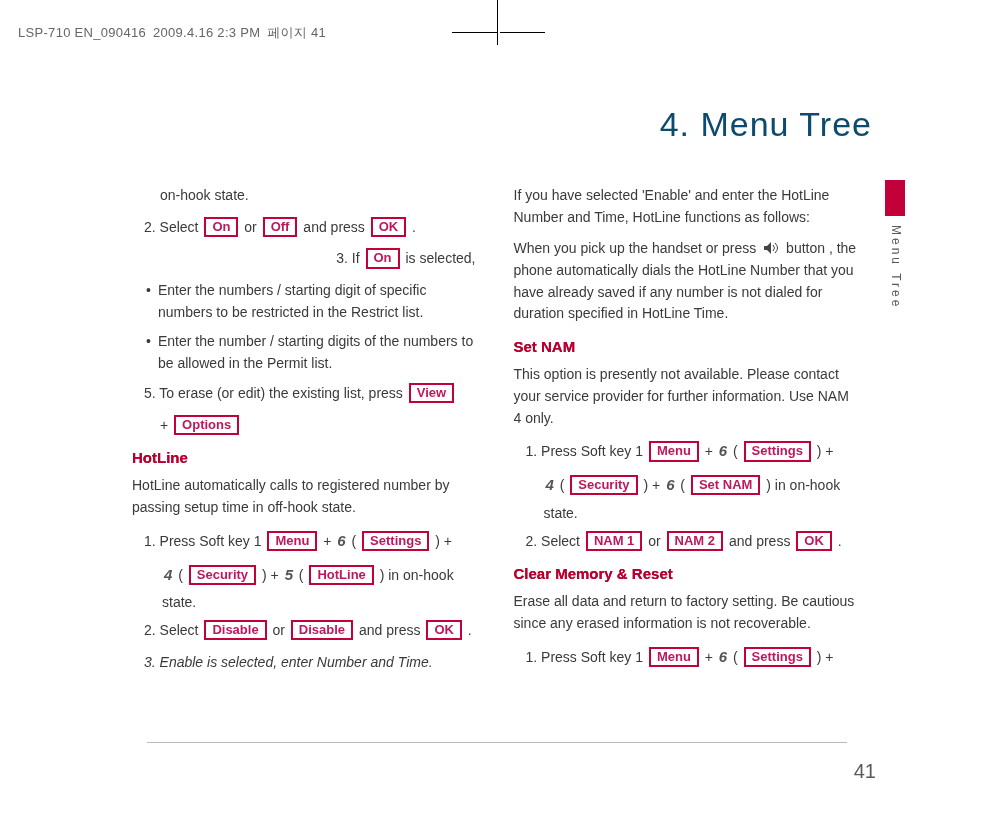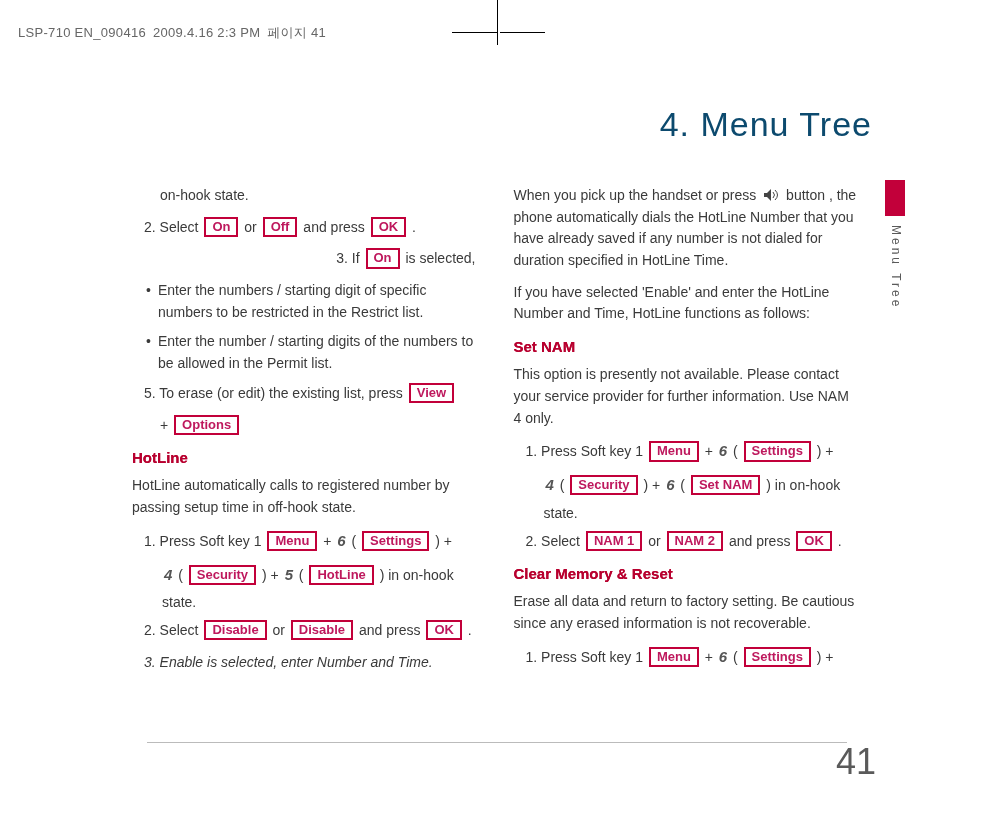--- a/index.html
+++ b/index.html
@@ -91,21 +91,21 @@
     display:inline-block;
     width:16px; height:12px;
     vertical-align:-1px;
     margin:0 3px;
   }
   .speaker-icon svg { width:100%; height:100%; }
   .page-num {
     position:absolute;
     right:126px;
     bottom:50px;
-    font-size:36px;
+    font-size:20px;
     color:#5a5a5a;
   }
   .page-rule {
     position:absolute;
     right:125px;
     bottom:90px;
     width:28px;
     height:1px;
     background:#777;
   }
@@ -205,34 +205,34 @@
       <span class="btn">Disable</span>
       <span> and press </span>
       <span class="btn">OK</span>
       <span> .</span>
     </div>
 
     <div class="para" style="padding-left:12px;font-style:italic;">3. Enable is selected, enter Number and Time.</div>
   </div>
 
   <div class="col">
+    <div class="para">If you have selected 'Enable' and enter the HotLine Number and Time, HotLine functions as follows:</div>
+
     <div class="para">
       <span>When you pick up the handset or press </span>
       <span class="speaker-icon">
         <svg viewBox="0 0 16 12">
             <path d="M1 4h3l4-4v12l-4-4H1z" fill="#444"></path>
             <path d="M10 3q3 3 0 6" fill="none" stroke="#444" stroke-width="1"></path>
             <path d="M12 1q5 5 0 10" fill="none" stroke="#444" stroke-width="1"></path>
           </svg>
       </span>
       <span> button , the phone automatically dials the HotLine Number that you have already saved if any number is not dialed for duration specified in HotLine Time.</span>
     </div>
 
-    <div class="para">If you have selected 'Enable' and enter the HotLine Number and Time, HotLine functions as follows:</div>
-
     <div class="section-title">Set NAM</div>
     <div class="para">This option is presently not available. Please contact your service provider for further information. Use NAM 4 only.</div>
 
     <div class="para" style="padding-left:12px;">
       <span>1. Press Soft key 1 </span>
       <span class="btn">Menu</span>
       <span> + </span>
       <span class="k">6</span>
       <span> ( </span>
       <span class="btn">Settings</span>

